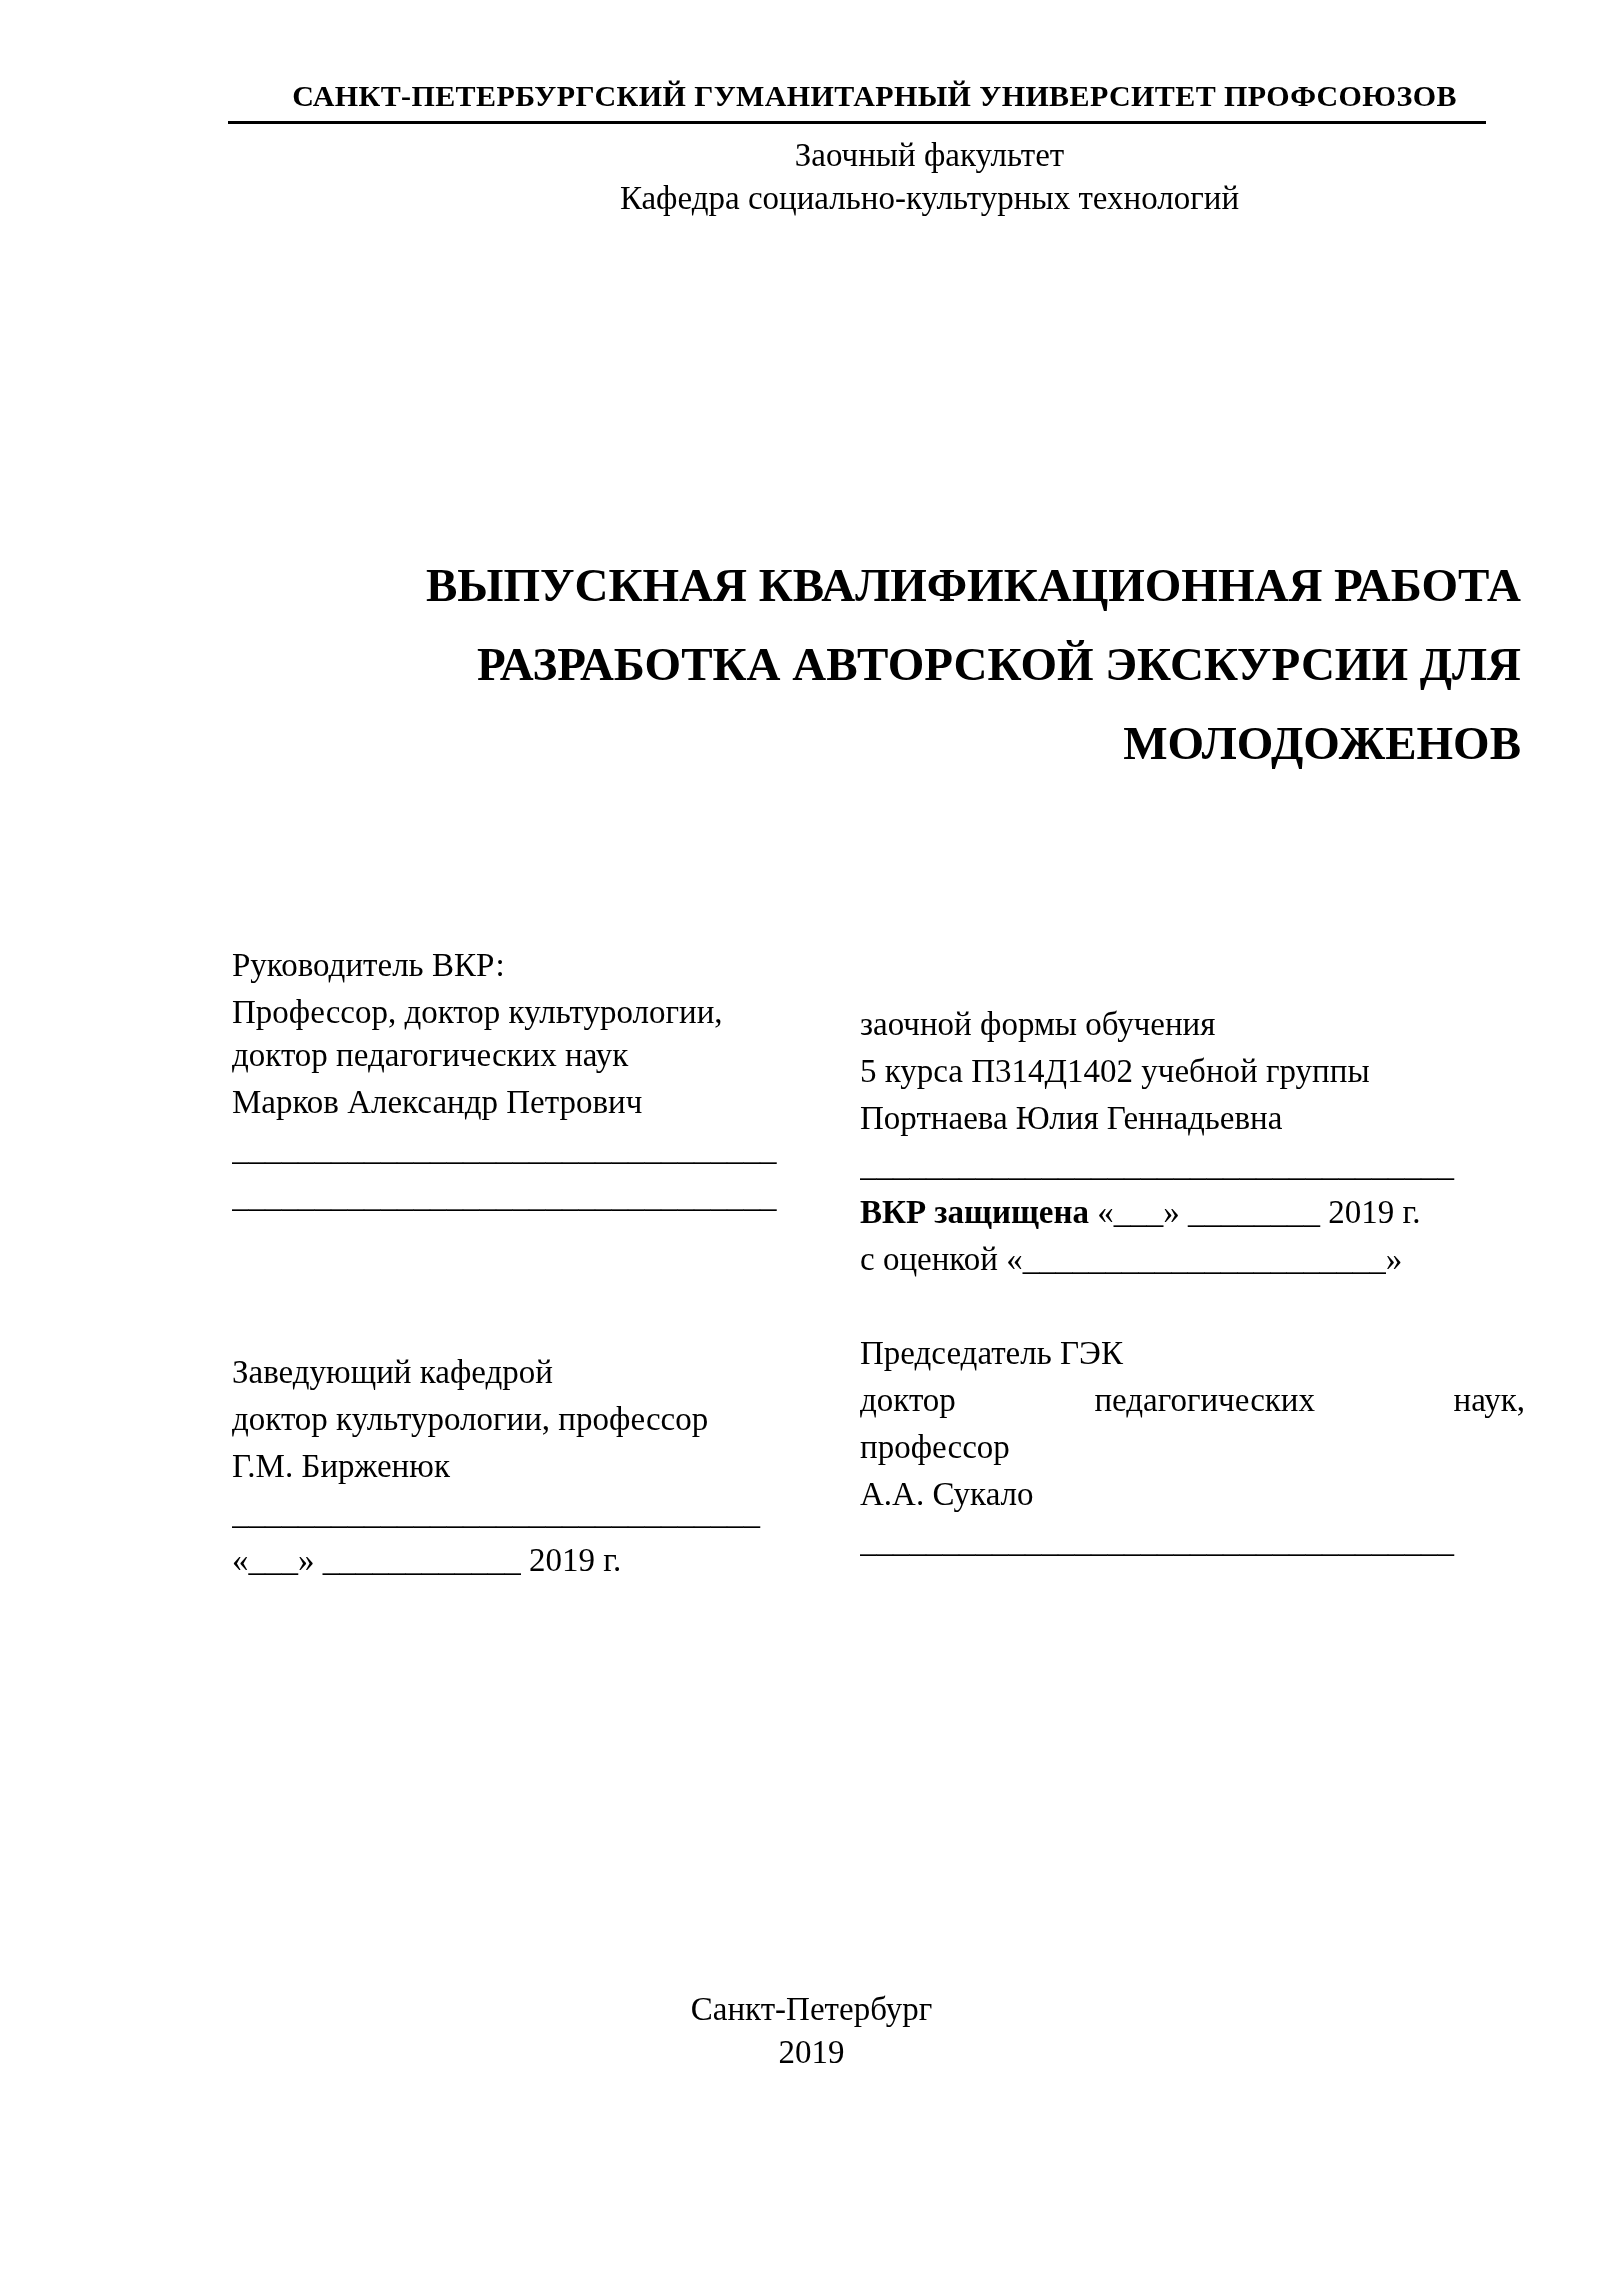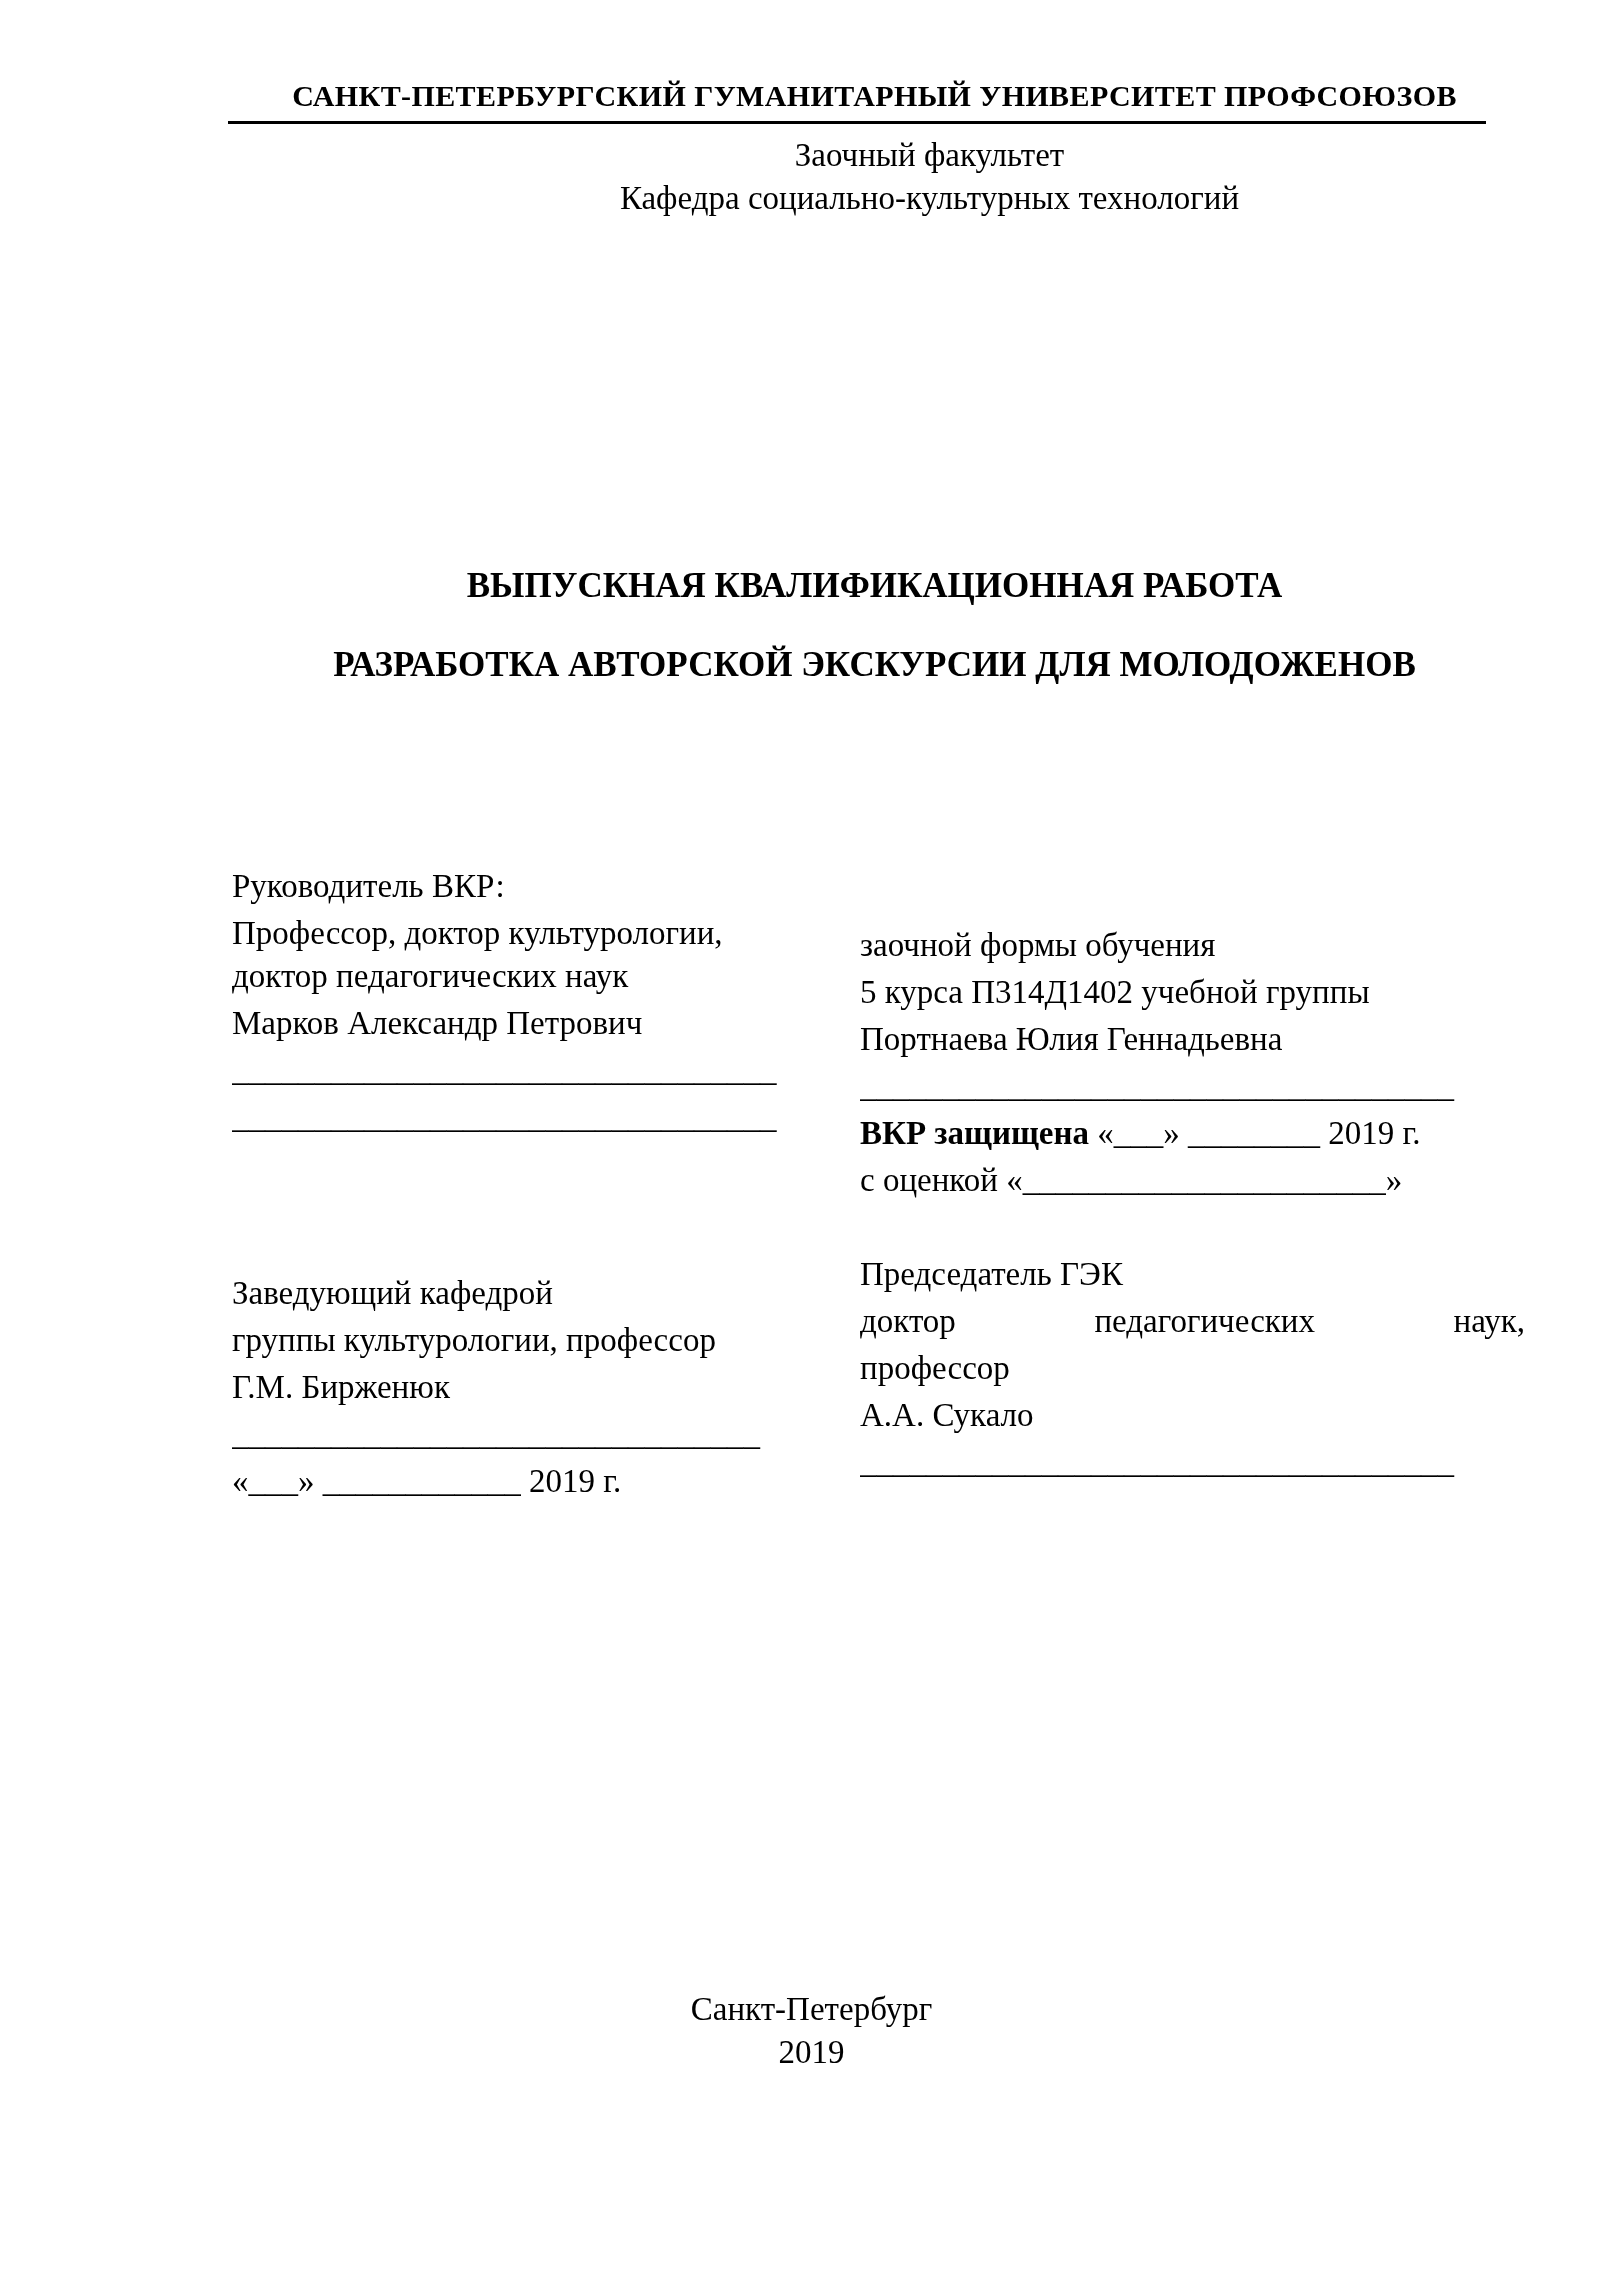--- a/index.html
+++ b/index.html
@@ -33,23 +33,23 @@
   }
   
   .faculty {
     margin-top: 9.4px;
     text-align: center;
     transform: translateX(55px);
   }
   
   .title {
     margin-top: 326px;
-    text-align: center;
+    text-align: right;
     font-weight: bold;
-    font-size: 35px;
+    font-size: 47px;
     line-height: 79px;
   }
   
   .columns {
     margin-top: 157px;
     display: grid;
     grid-template-columns: 628px 1fr;
   }
   .col-left { padding-right: 55px; box-sizing: border-box; }
   .col-right { }
@@ -106,21 +106,21 @@
   <div class="columns">
 
     <div class="col-left">
       <p>Руководитель ВКР:</p>
       <p class="mt55">Профессор, доктор культурологии, доктор педагогических наук</p>
       <p class="mt45">Марков Александр Петрович</p>
       <p class="sig mt55">_________________________________</p>
       <p class="sig mt160">_________________________________</p>
       <div class="mt170">
         <p>Заведующий кафедрой</p>
-        <p>группы культурологии, профессор</p>
+        <p>доктор культурологии, профессор</p>
         <p>Г.М. Бирженюк</p>
       </div>
       <p class="sig mt175">________________________________</p>
       <p class="nowrap mt50">«___» ____________ 2019 г.</p>
     </div>
 
     <div class="col-right">
       <div class="mt80">
         <p>заочной формы обучения</p>
         <p>5 курса П314Д1402 учебной группы</p>

